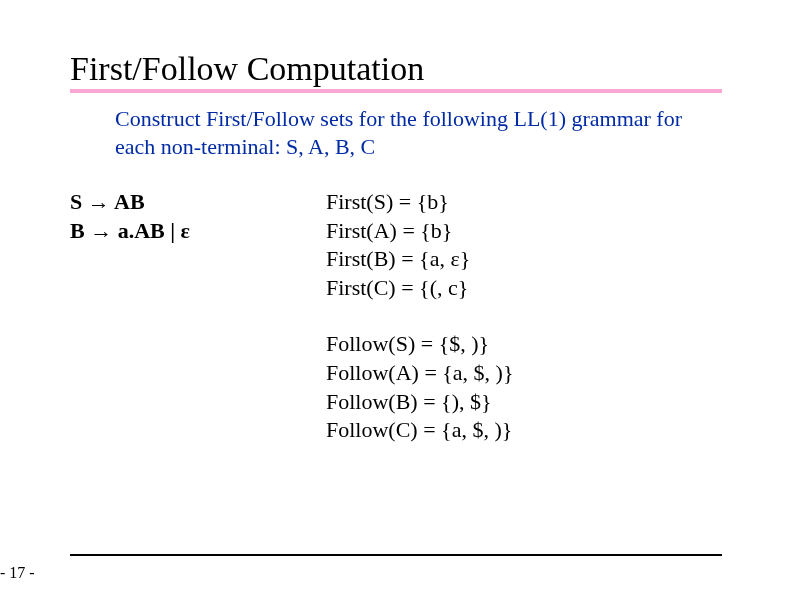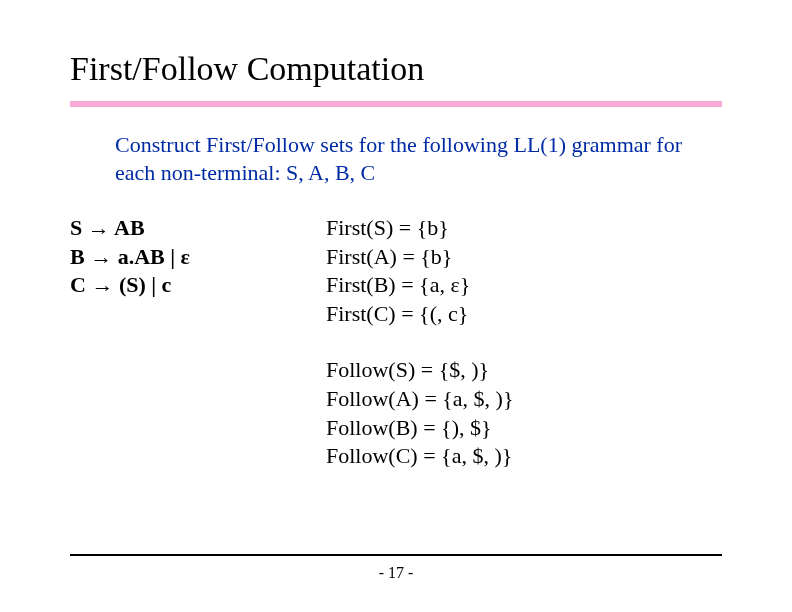--- a/index.html
+++ b/index.html
@@ -14,23 +14,23 @@
   }
   .slide {
     padding: 50px 70px 40px 70px;
     box-sizing: border-box;
     height: 100%;
     position: relative;
   }
   .title {
     font-size: 34px;
     font-weight: normal;
-    border-bottom: 6px solid #f9a8d4;
-    padding-bottom: 13px;
-    margin-bottom: 24px;
+    border-bottom: 4px solid #f9a8d4;
+    padding-bottom: 1px;
+    margin-bottom: 12px;
   }
   .subtitle {
     font-size: 22px;
     color: #002ba5;
     line-height: 1.25;
     margin-bottom: 28px;
     margin-left: 45px;
   }
   .columns {
     display: flex;
@@ -55,39 +55,37 @@
     left: 70px;
     right: 70px;
     bottom: 56px;
     border-top: 2px solid #000;
   }
   .page-number {
     position: absolute;
     bottom: 30px;
     left: 0;
     right: 0;
-    text-align: center;
     font-size: 16px;
   }
 </style>
 </head>
 <body>
 
 <div class="slide">
 
   <div class="title">First/Follow Computation</div>
 
   <div class="subtitle">Construct First/Follow sets for the following LL(1) grammar for each non-terminal: S, A, B, C</div>
 
   <div class="columns">
     <div class="col-left">
       <div class="block">
         <div>S → AB</div>
         <div>B → a.AB | ε</div>
-        <div>C → (S) | c</div>
       </div>
     </div>
     <div class="col-right">
       <div class="block">
         <div>First(S) = {b}</div>
         <div>First(A) = {b}</div>
         <div>First(B) = {a, ε}</div>
         <div>First(C) = {(, c}</div>
       </div>
       <div class="block">

